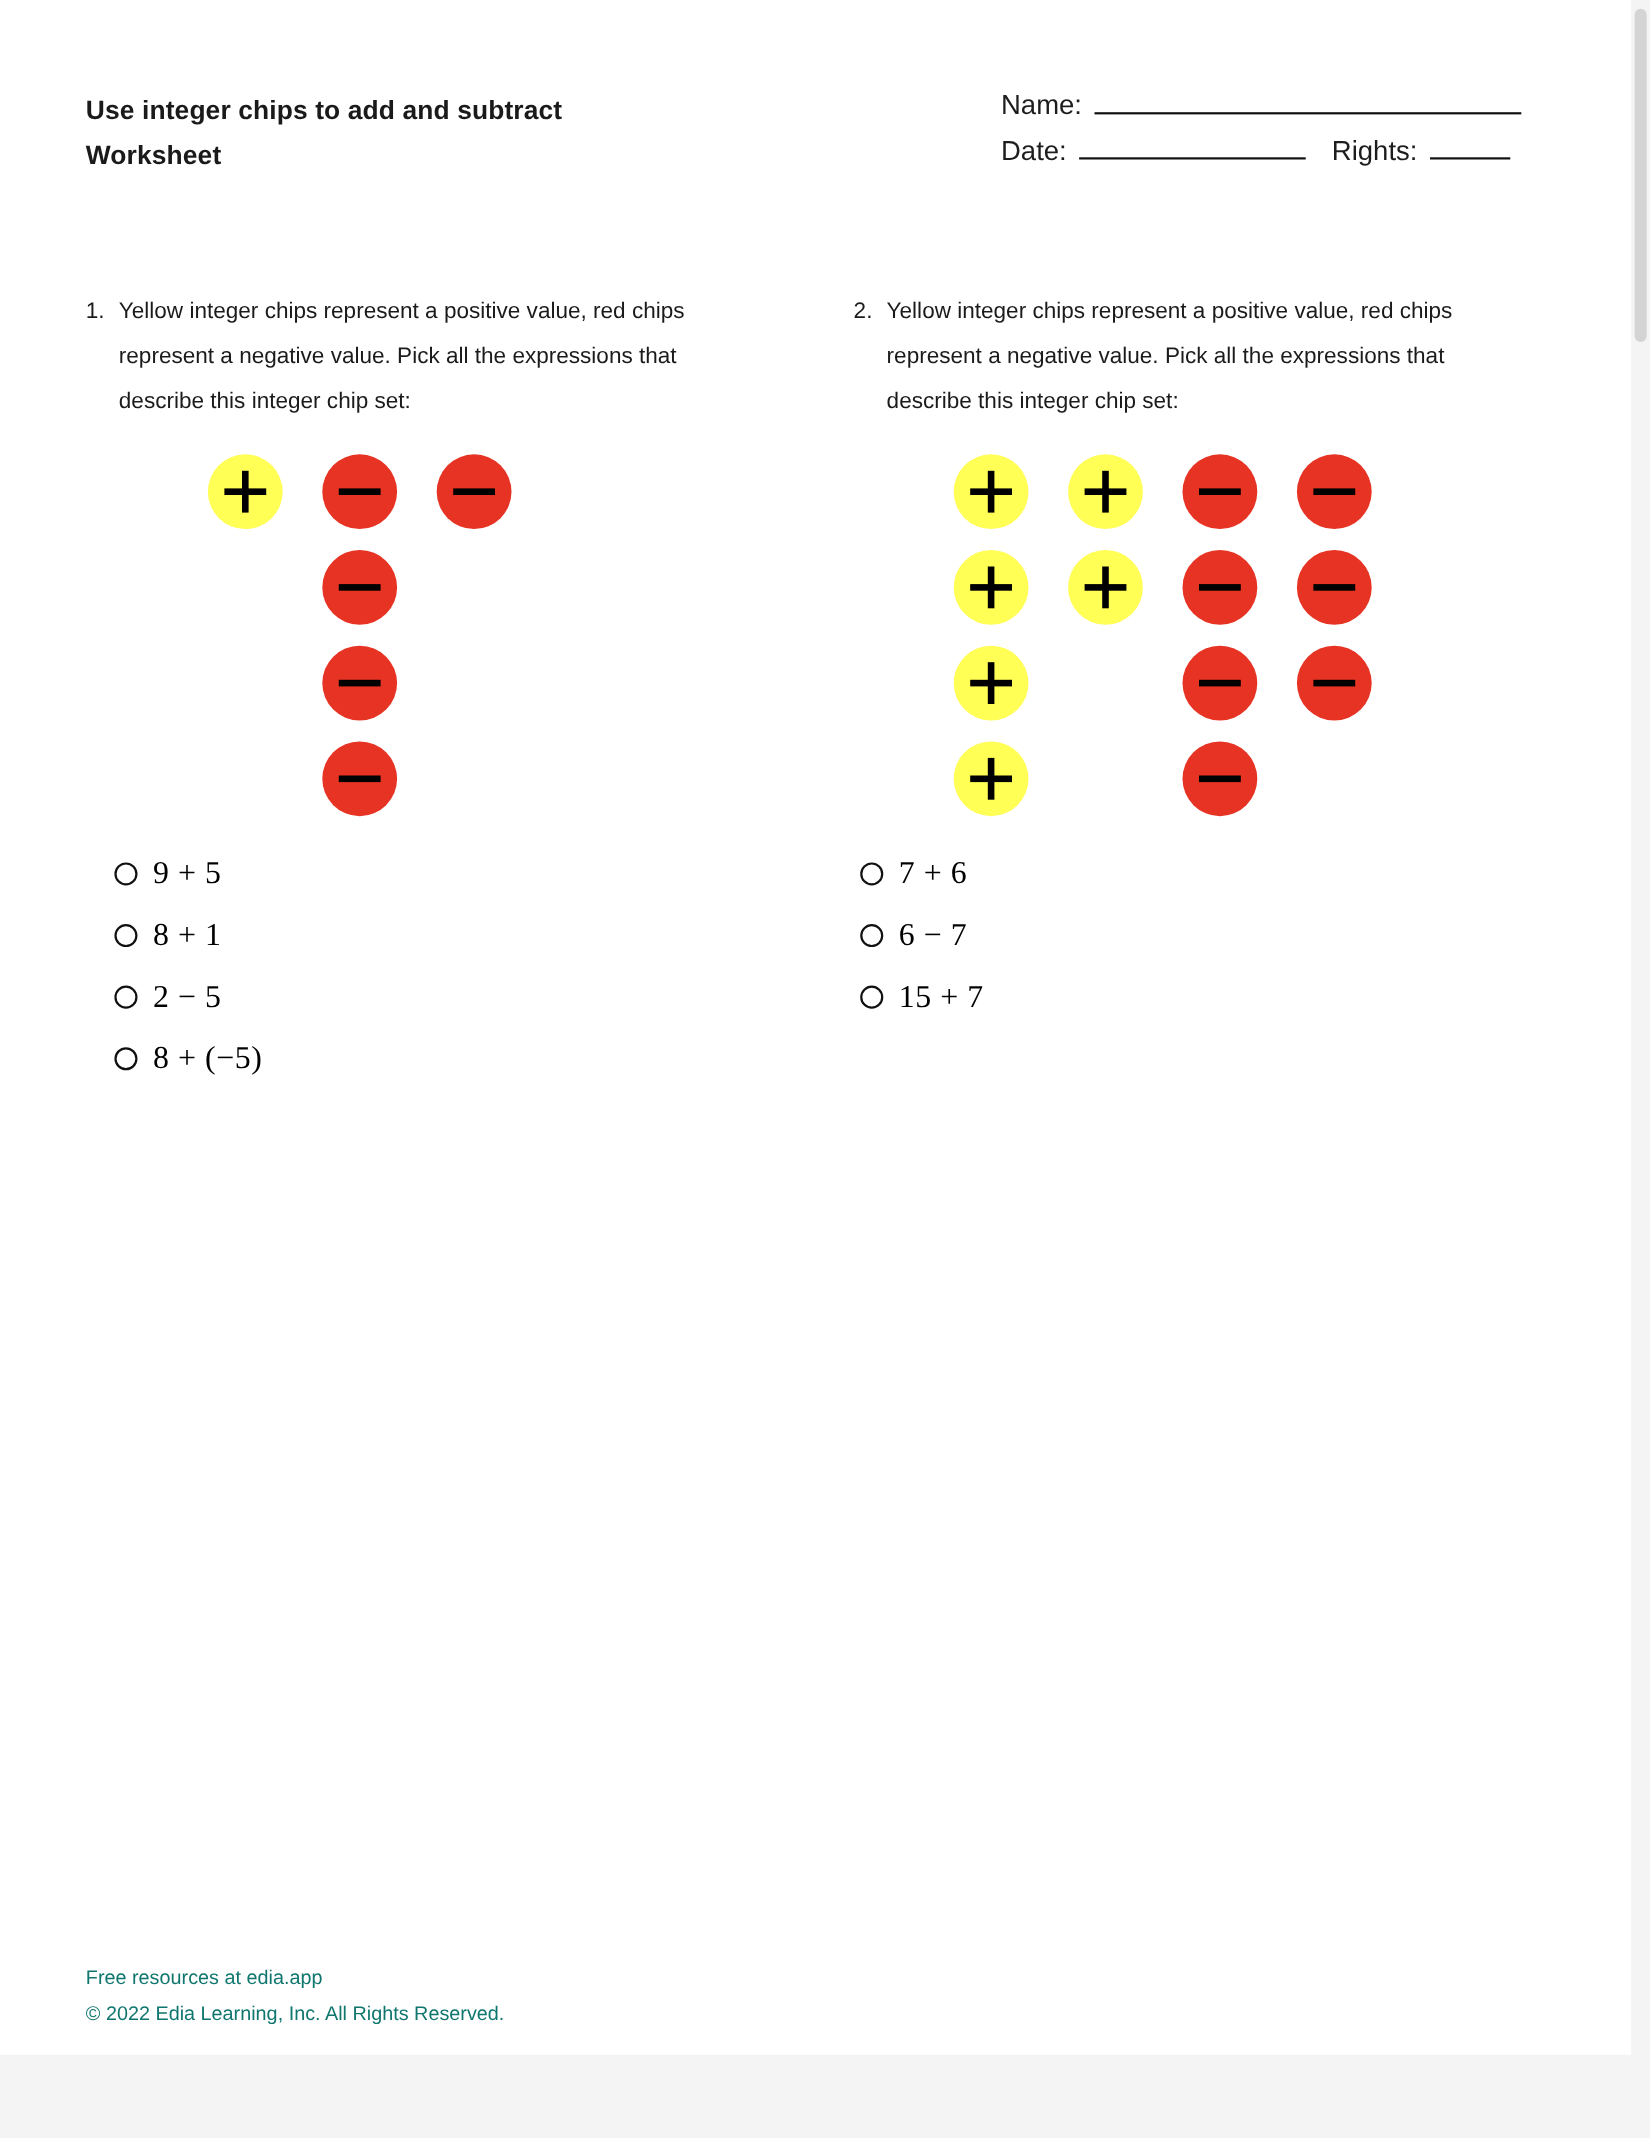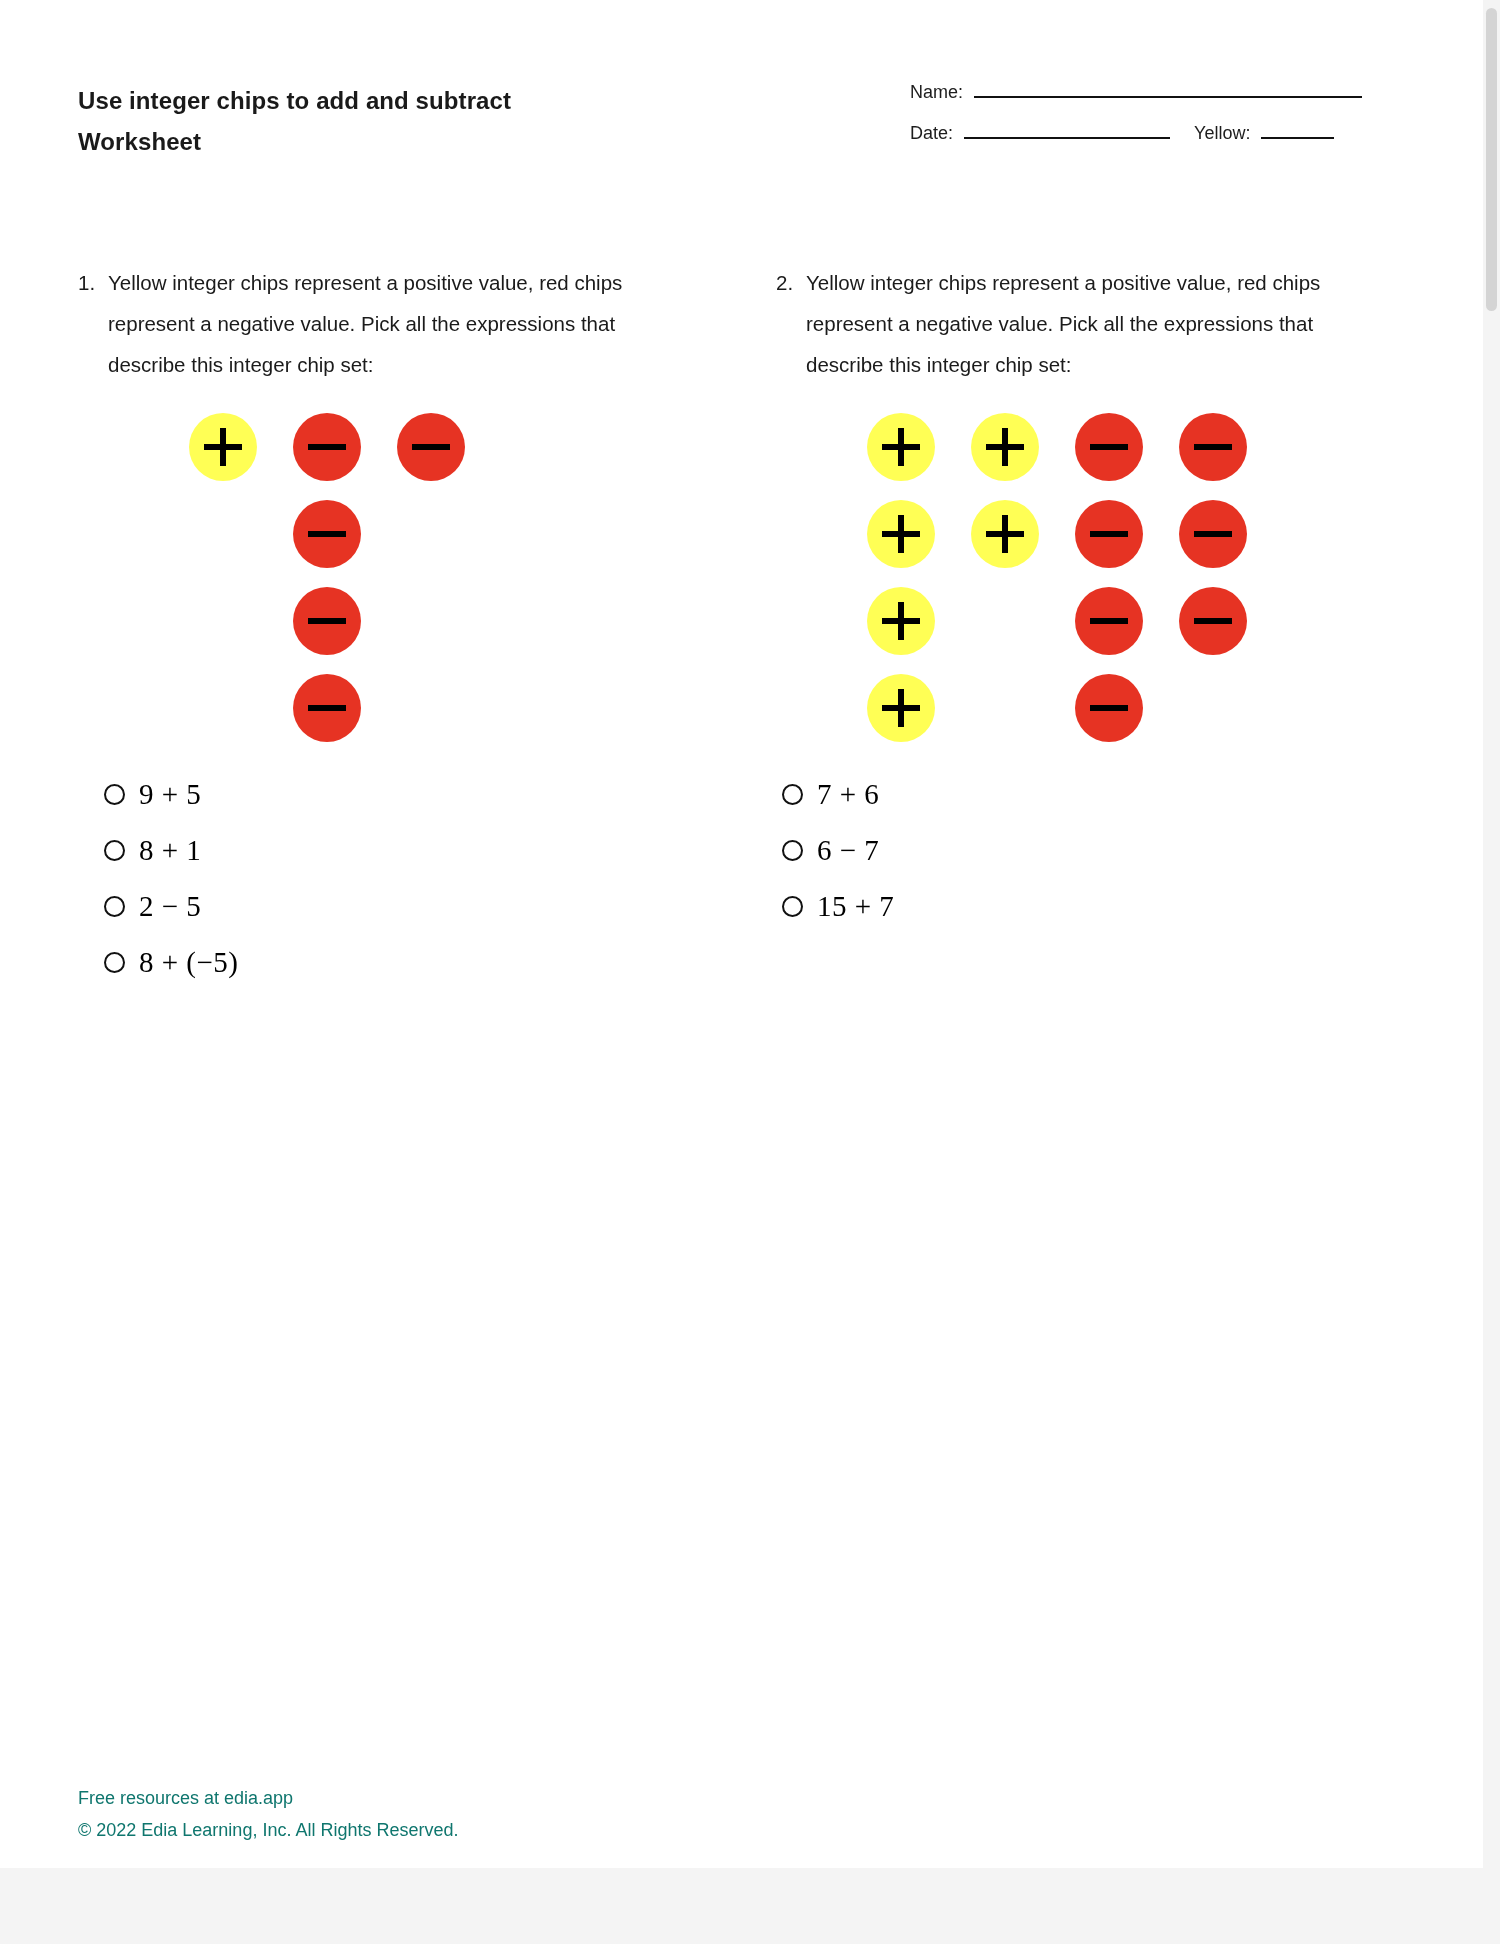--- a/index.html
+++ b/index.html
@@ -58,21 +58,21 @@
     font-weight: bold;
     color: #1a1a1a;
     line-height: 41px;
     letter-spacing: 0.1px;
   }
   .meta-block {
     position: absolute;
     left: 910px;
     top: 82px;
     width: 500px;
-    font-size: 18px;
+    font-size: 25px;
     color: #1d1d1d;
   }
   .meta-row {
     display: flex;
     align-items: baseline;
     height: 41px;
   }
   .meta-label {
     white-space: nowrap;
   }
@@ -211,21 +211,21 @@
     </div>
 
     <div class="meta-block">
       <div class="meta-row">
         <span class="meta-label">Name:</span>
         <span class="meta-rule rule-name"></span>
       </div>
       <div class="meta-row">
         <span class="meta-label">Date:</span>
         <span class="meta-rule rule-date"></span>
-        <span class="meta-label meta-label-period">Yellow:</span>
+        <span class="meta-label meta-label-period">Rights:</span>
         <span class="meta-rule rule-period"></span>
       </div>
     </div>
   </div>
 
   <div class="problems">
 
     <div class="problem problem-1">
       <div class="prompt prompt-1">
         <span class="prompt-number">1.</span>

